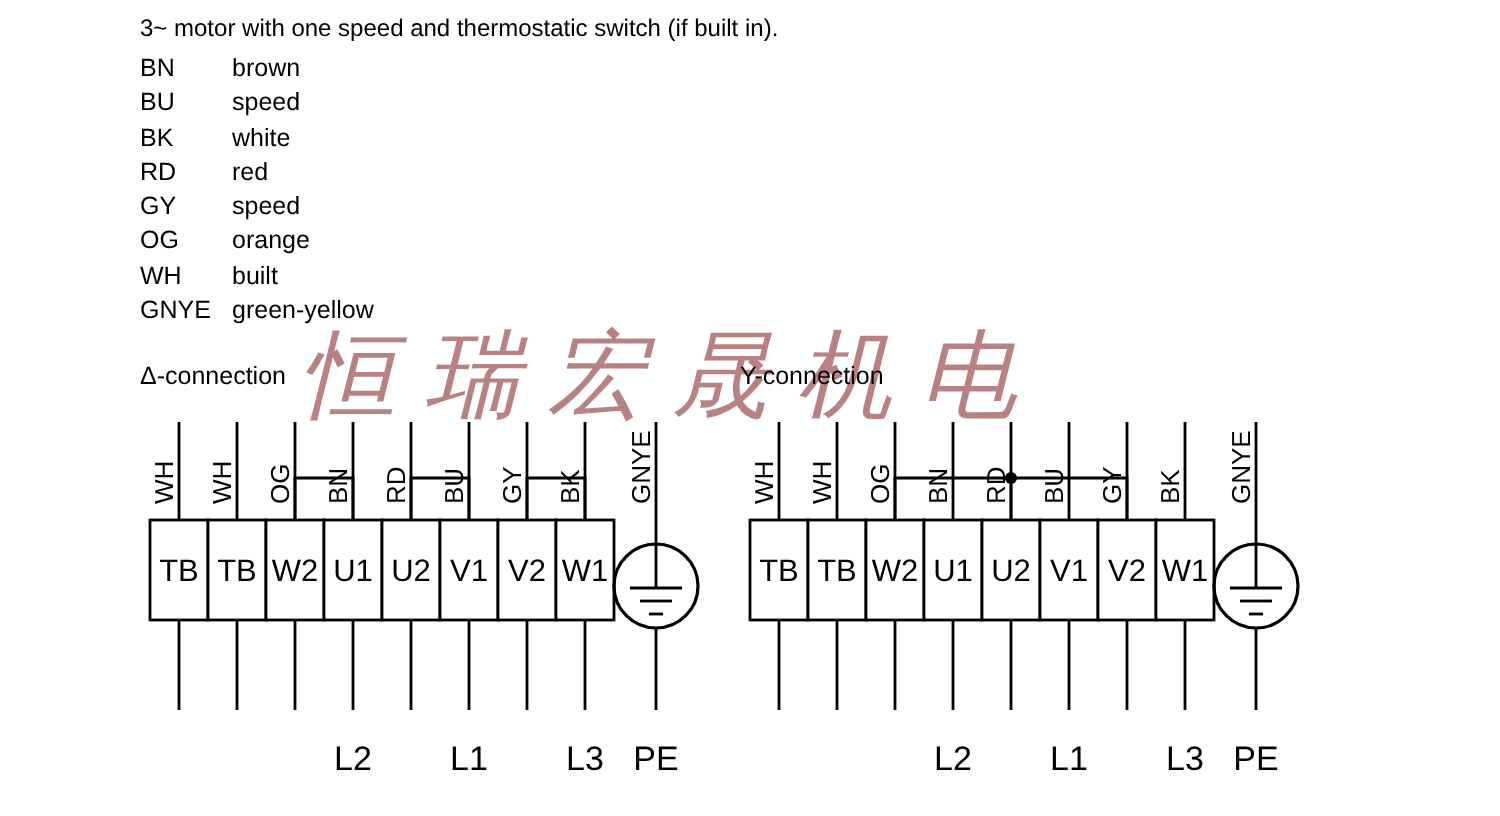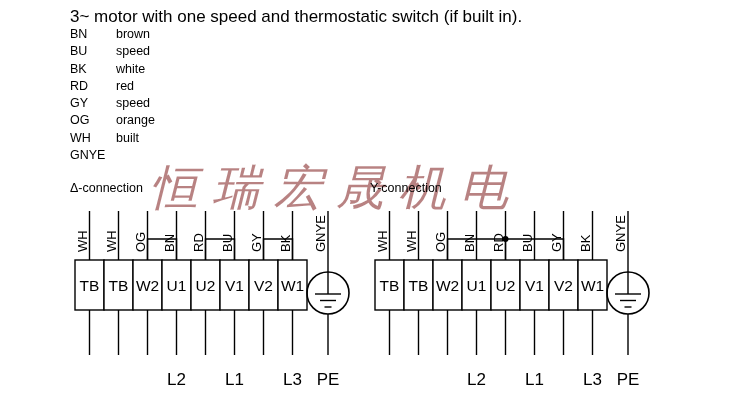--- a/index.html
+++ b/index.html
@@ -1,18 +1,18 @@
 <!DOCTYPE html>
 <html><head>
 <meta charset="utf-8">
 <style>
   html,body{margin:0;padding:0;background:#fff;}
   body{width:750px;height:408px;position:relative;font-family:"Liberation Sans",sans-serif;color:#000;overflow:hidden;}
   .page{position:absolute;inset:0;background:#fff;}
-  .title{position:absolute;left:70px;top:7px;font-size:17px;}
+  .title{position:absolute;left:70px;top:7px;font-size:12px;}
   .legend{position:absolute;left:70px;top:26px;font-size:12.5px;}
   .legend-row{display:flex;line-height:17.3px;}
   .legend-code{width:46px;}
   .watermark{position:absolute;left:150px;top:156px;font-size:48px;letter-spacing:14px;color:#7f1d1d;opacity:.55;white-space:nowrap;pointer-events:none;z-index:1;font-style:italic;}
   .section-label{position:absolute;top:181px;font-size:12.5px;z-index:3;}
   .section-label.delta{left:70px;}
   .section-label.wye{left:370px;}
   svg.diagram{position:absolute;top:197px;z-index:2;overflow:visible;}
   #diagram-0{left:70px;}
   #diagram-1{left:370px;}
@@ -56,20 +56,21 @@
     <div class="legend-row">
       <span class="legend-code">OG</span>
       <span class="legend-name">orange</span>
     </div>
     <div class="legend-row">
       <span class="legend-code">WH</span>
       <span class="legend-name">built</span>
     </div>
     <div class="legend-row">
       <span class="legend-code">GNYE</span>
+      <span class="legend-name">green-yellow</span>
     </div>
   </div>
 
   <div class="watermark">恒瑞宏晟机电</div>
 
   <div class="section-label delta">Δ-connection</div>
   <div class="section-label wye">Y-connection</div>
 
   <svg id="diagram-0" class="diagram" width="290" height="200">
       <line x1="19.5" y1="14" x2="19.5" y2="63" class="wire"></line>

